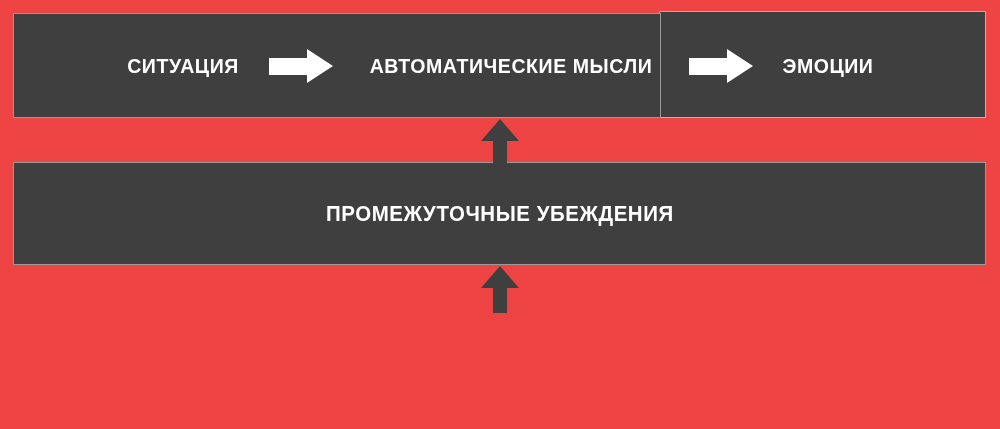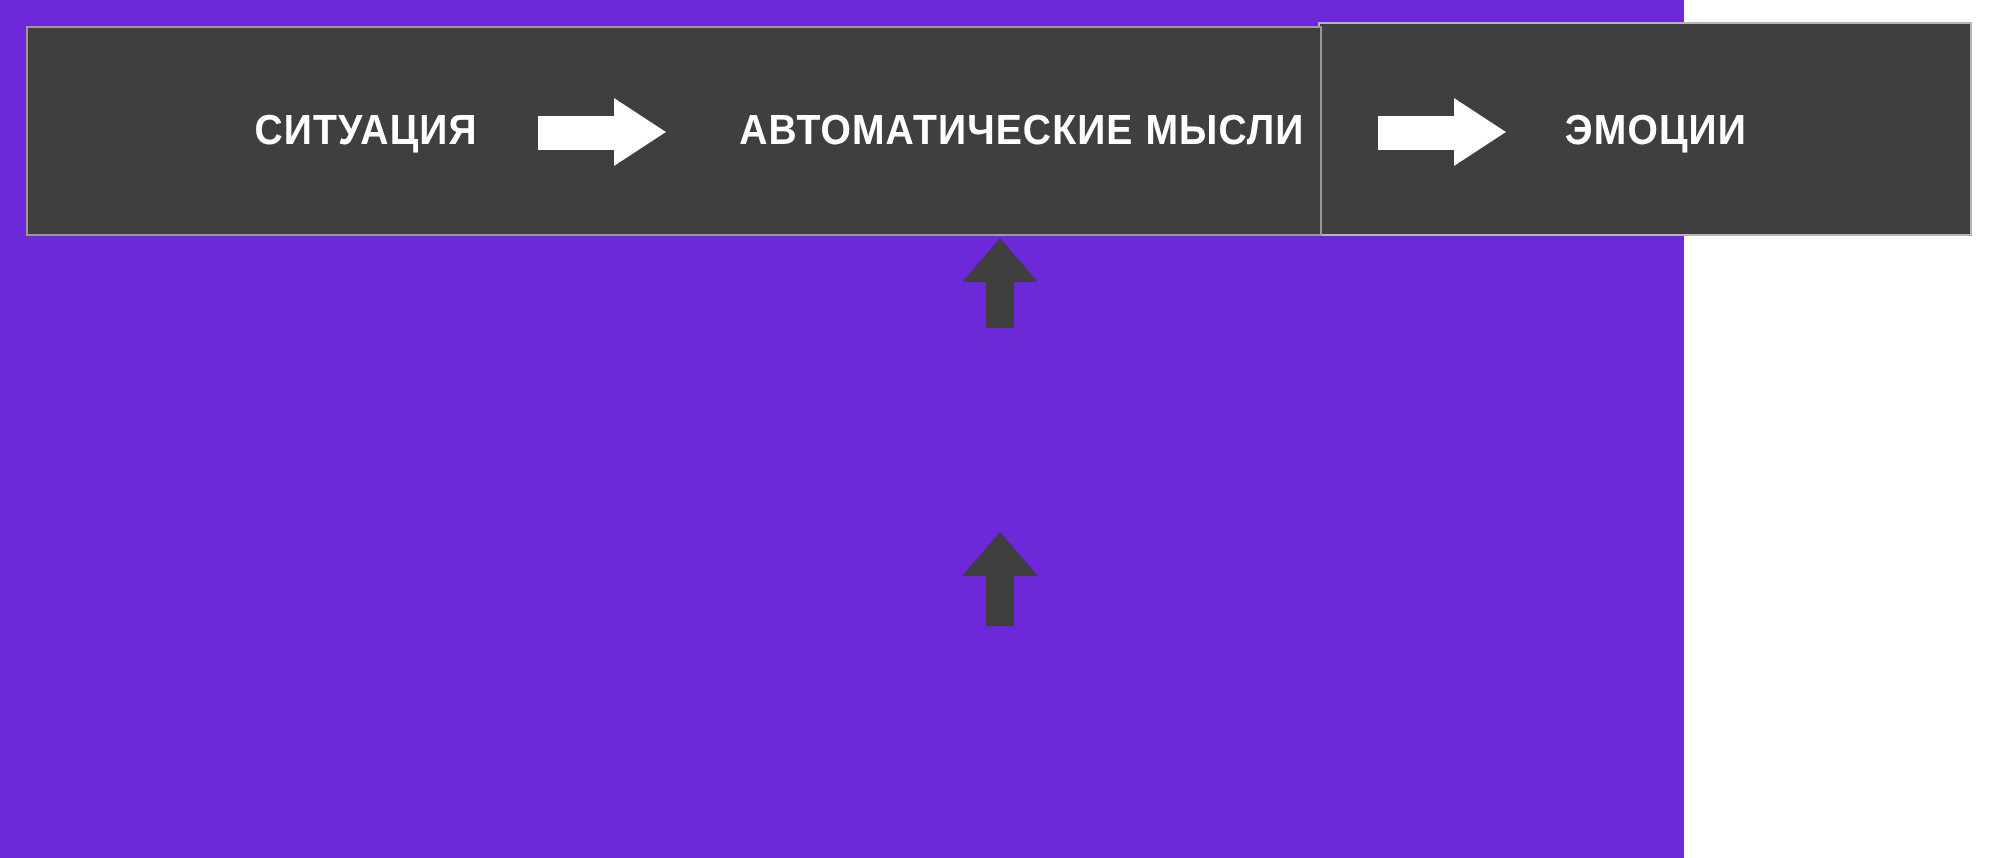--- a/index.html
+++ b/index.html
@@ -10,23 +10,23 @@
   body {
     width: 1000px;
     height: 429px;
     background: #ffffff;
     font-family: "Liberation Sans", "DejaVu Sans", sans-serif;
     overflow: hidden;
   }
 
   #diagram {
     position: relative;
-    width: 842px;
+    width: 1000px;
     height: 429px;
-    background: #6d28d9;
+    background: #ef4444;
   }
 
   
   .bar {
     position: absolute;
     background: #3f3f3f;
     box-sizing: border-box;
     display: flex;
     align-items: center;
     justify-content: center;
@@ -191,20 +191,23 @@
     </span>
 
     <span class="bar-label">ЭМОЦИИ</span>
   </div>
 
   <div class="arrow-up" id="arrow-up-1">
     <span class="head"></span>
     <span class="shaft"></span>
   </div>
 
+  <div class="bar bar-outline" id="bar-intermediate">
+    <span class="bar-label label-lg">ПРОМЕЖУТОЧНЫЕ УБЕЖДЕНИЯ</span>
+  </div>
 
   <div class="arrow-up" id="arrow-up-2">
     <span class="head"></span>
     <span class="shaft"></span>
   </div>
 
 
 </div>
 
 </body></html>

